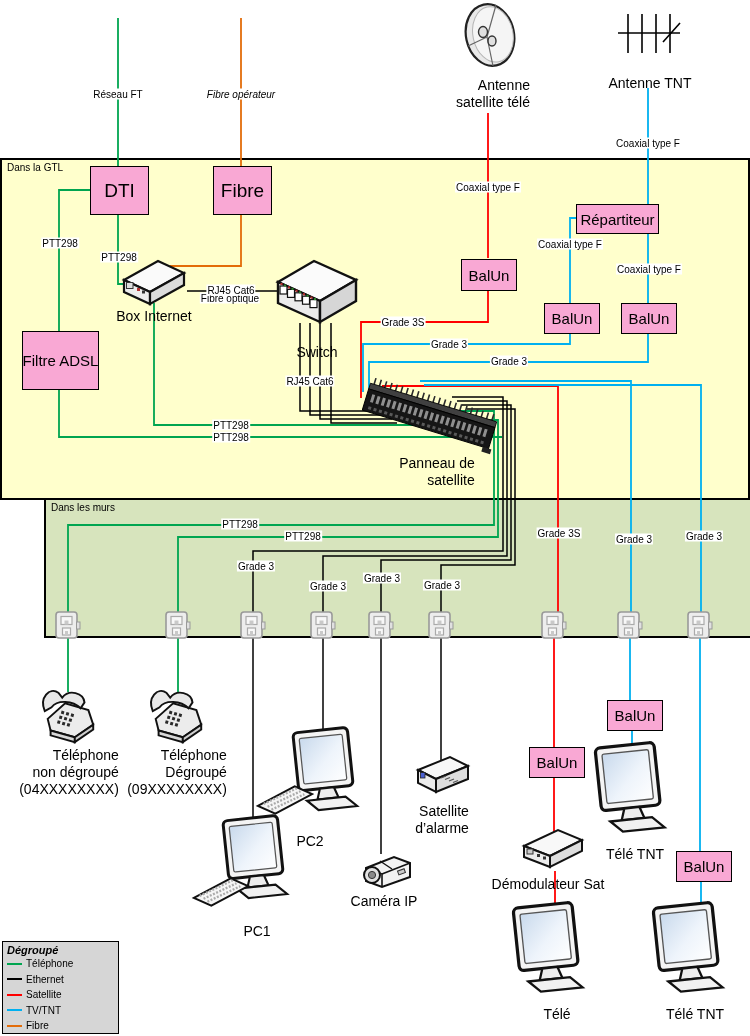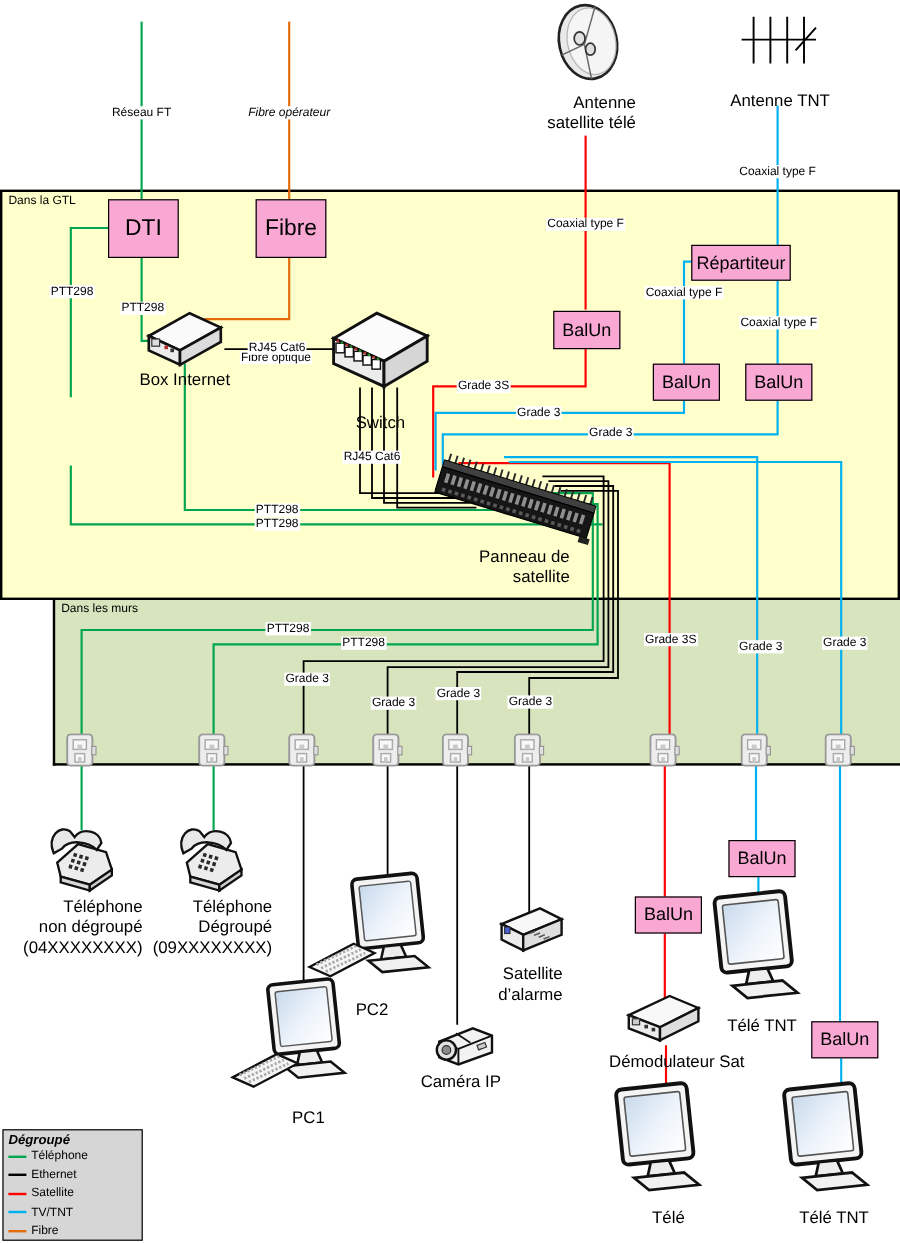--- a/index.html
+++ b/index.html
@@ -157,20 +157,21 @@
   <div class="dev-label" style="left:493px;top:77px">
     <span>Antenne</span>
       <span>satellite télé</span>
   </div>
   <div class="dev-label" style="left:650px;top:75px">
     <span>Antenne TNT</span>
   </div>
 
   <div class="node" style="left:90px;top:166px;width:57px;height:47px;font-size:19px">DTI</div>
   <div class="node" style="left:213px;top:166px;width:57px;height:47px;font-size:19px">Fibre</div>
+  <div class="node" style="left:22px;top:331px;width:75px;height:57px">Filtre ADSL</div>
   <div class="node" style="left:576px;top:204px;width:81px;height:28px">Répartiteur</div>
   <div class="node" style="left:461px;top:259px;width:54px;height:30px">BalUn</div>
   <div class="node" style="left:544px;top:303px;width:54px;height:29px">BalUn</div>
   <div class="node" style="left:621px;top:303px;width:54px;height:29px">BalUn</div>
 
   <svg class="icon" style="left:118px;top:254px" width="72" height="56" viewBox="0 0 72 56">
     <polygon points="6,26 40,7 66,19 32,38" fill="#fafafa" stroke="#111" stroke-width="2.2"></polygon>
     <polygon points="6,26 32,38 32,50 6,38" fill="#ececec" stroke="#111" stroke-width="2.2"></polygon>
     <polygon points="32,38 66,19 66,31 32,50" fill="#dcdcdc" stroke="#111" stroke-width="2.2"></polygon>
     <rect x="8.5" y="28.5" width="6.5" height="6" fill="#ddd" stroke="#333" stroke-width="1"></rect>
@@ -412,21 +413,21 @@
 
   <div class="node" style="left:529px;top:747px;width:54px;height:29px">BalUn</div>
   <svg class="icon" style="left:520px;top:824px" width="66" height="52" viewBox="0 0 66 52">
     <polygon points="4,22 38,6 62,16 30,32" fill="#f8f8f8" stroke="#111" stroke-width="2"></polygon>
     <polygon points="4,22 30,32 30,43 4,33" fill="#ececec" stroke="#111" stroke-width="2"></polygon>
     <polygon points="30,32 62,16 62,27 30,43" fill="#dedede" stroke="#111" stroke-width="2"></polygon>
     <rect x="7" y="25" width="6" height="5" fill="#ccc" stroke="#333" stroke-width="1"></rect>
     <rect x="17" y="30" width="3" height="3" fill="#333"></rect>
       <rect x="23" y="32.5" width="3" height="3" fill="#333"></rect>
   </svg>
-  <div class="dev-label" style="left:564px;top:876px">
+  <div class="dev-label" style="left:548px;top:876px">
       <span>Démodulateur Sat</span>
     </div>
   <svg class="icon" style="left:510px;top:898px" width="80" height="105">
       <use href="#sym-monitor"></use>
     </svg>
   <div class="dev-label" style="left:557px;top:1006px">
       <span>Télé</span>
     </div>
 
   <div class="node" style="left:607px;top:700px;width:54px;height:29px">BalUn</div>

